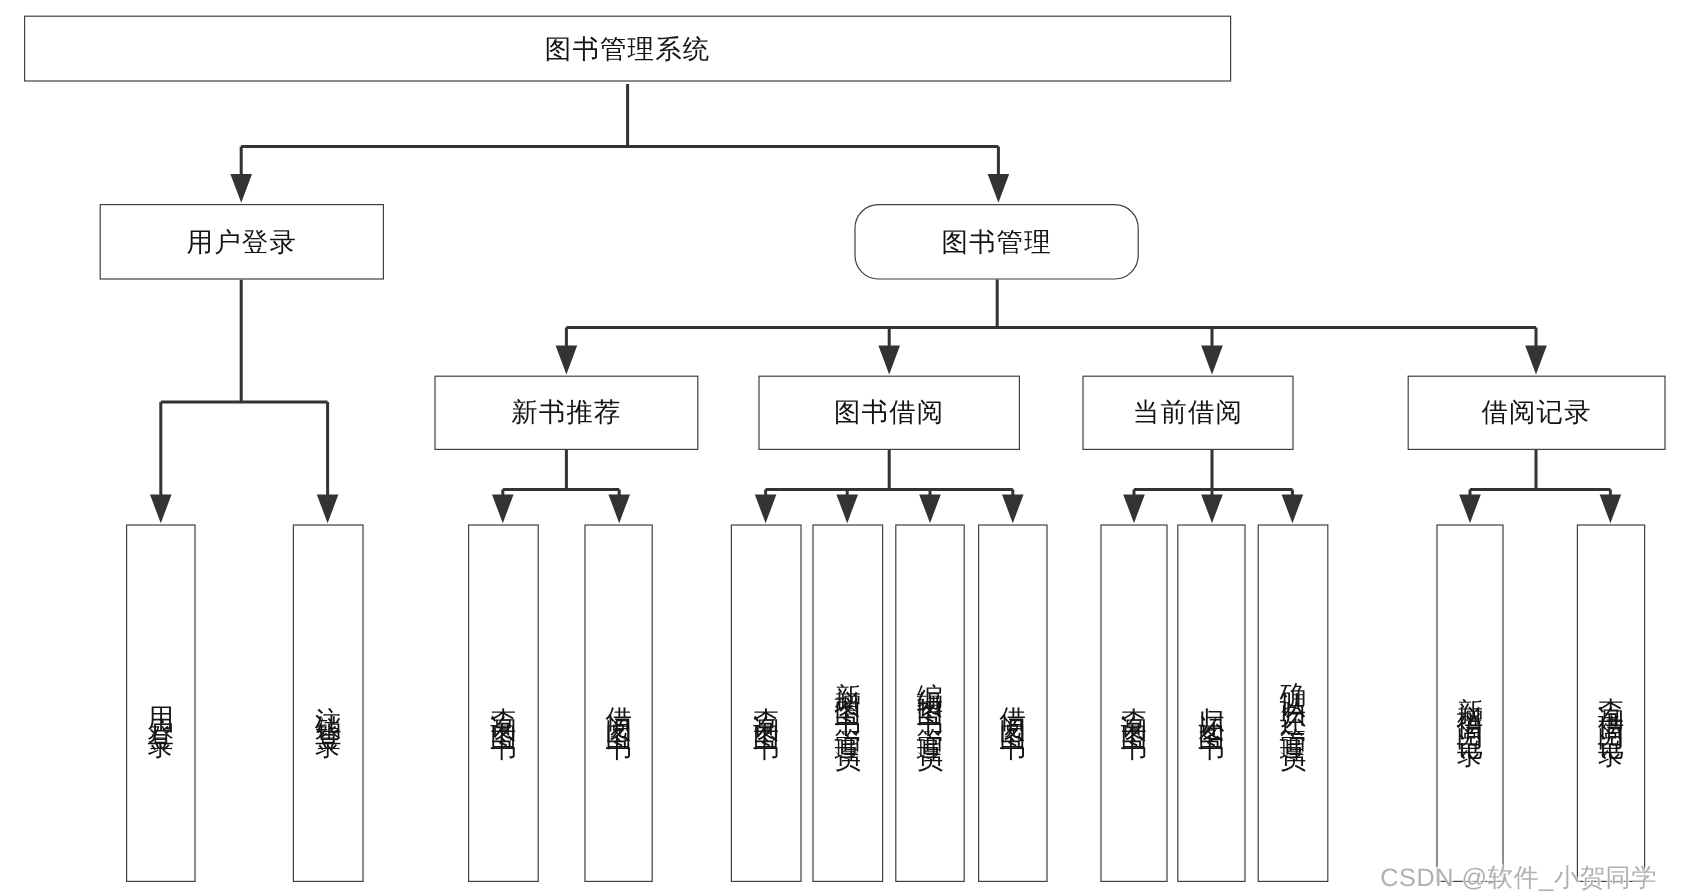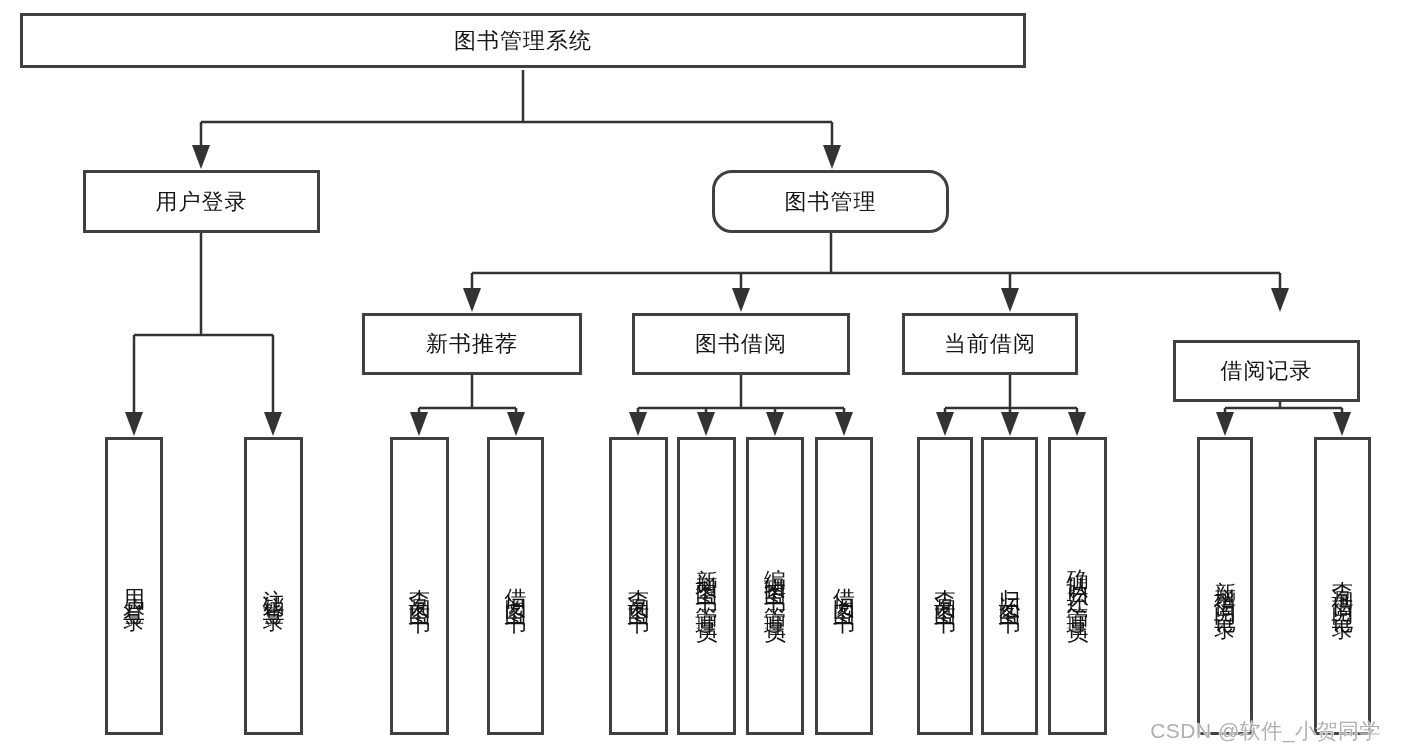--- a/index.html
+++ b/index.html
@@ -3,21 +3,21 @@
 <meta charset="utf-8">
 <style>
   html,body { margin:0; padding:0; background:#ffffff; }
   #canvas {
     position:relative; width:1405px; height:747px; background:#ffffff;
     font-family:"Liberation Sans", sans-serif; overflow:hidden;
   }
   #connectors { position:absolute; left:0; top:0; }
   .node {
     position:absolute; box-sizing:border-box;
-    border:3px solid #404040; background:#ffffff;
+    border:1px solid #404040; background:#ffffff;
     display:flex; align-items:center; justify-content:center;
     font-size:22px; color:#141414; letter-spacing:1px;
     white-space:nowrap;
   }
   .vnode {
     writing-mode:vertical-rl; text-orientation:mixed;
     letter-spacing:0.35em; line-height:1; white-space:normal;
   }
   .lvl2 { top:170px; height:63px; }
   .lvl3 { top:313px; height:62px; }
@@ -78,21 +78,21 @@
   </svg>
 
   <div class="node" style="left:20px; top:13px; width:1006px; height:55px;">图书管理系统</div>
 
   <div class="node lvl2" style="left:83px; width:237px;">用户登录</div>
   <div class="node lvl2" style="left:712px; width:237px;border-radius:20px;">图书管理</div>
 
   <div class="node lvl3" style="left:362px; width:220px;">新书推荐</div>
   <div class="node lvl3" style="left:632px; width:218px;">图书借阅</div>
   <div class="node lvl3" style="left:902px; width:176px;">当前借阅</div>
-  <div class="node lvl3" style="left:1173px; width:187px;margin-top:27px;">借阅记录</div>
+  <div class="node lvl3" style="left:1173px; width:215px;">借阅记录</div>
 
   <div class="node leaf vnode" style="left:105px; width:58px;">用户登录</div>
   <div class="node leaf vnode" style="left:244px; width:59px;">注销登录</div>
 
   <div class="node leaf vnode" style="left:390px; width:59px;">查询图书</div>
   <div class="node leaf vnode" style="left:487px; width:57px;">借阅图书</div>
 
   <div class="node leaf vnode" style="left:609px; width:59px;">查询图书</div>
   <div class="node leaf vnode" style="left:677px; width:59px;">新增图书（管理员）</div>
   <div class="node leaf vnode" style="left:746px; width:58px;">编辑图书（管理员）</div>

